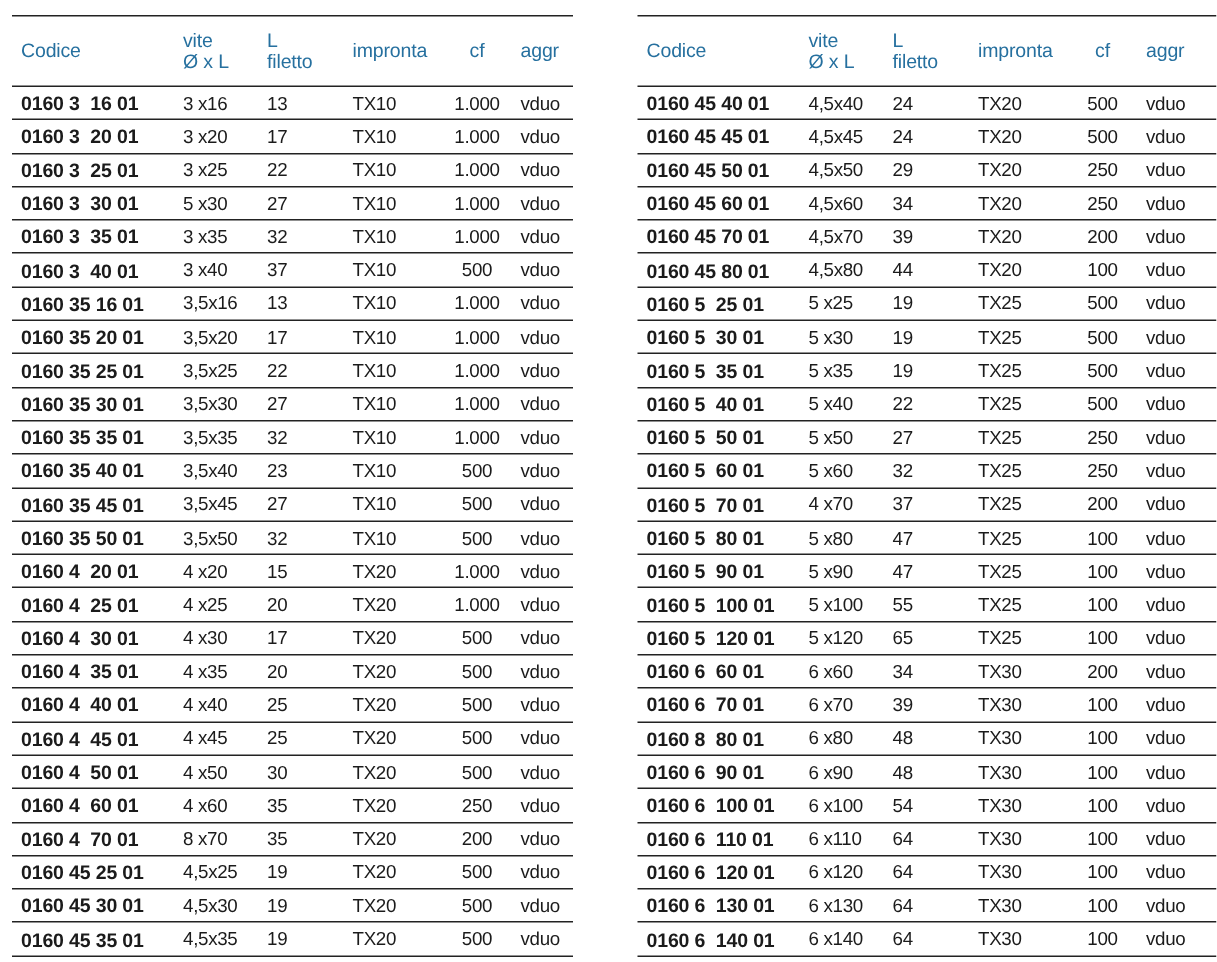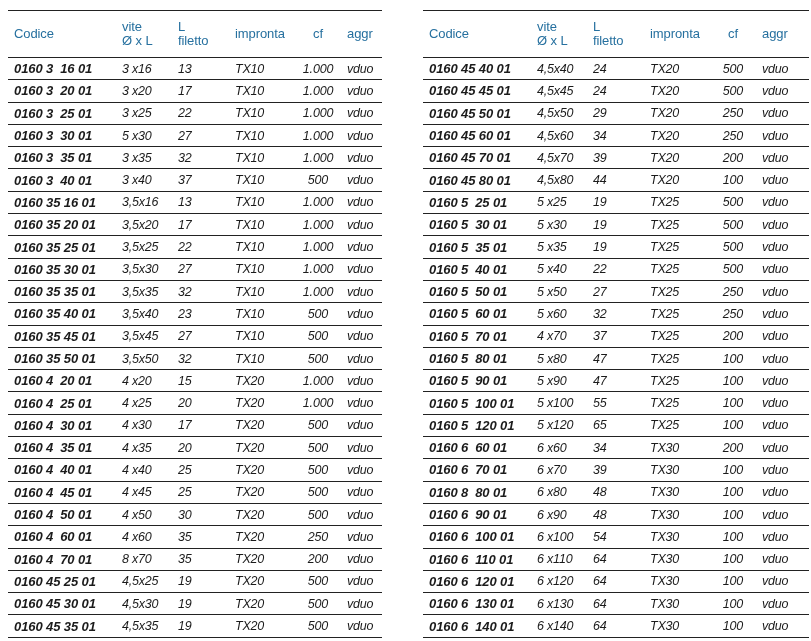--- a/index.html
+++ b/index.html
@@ -13,20 +13,21 @@
   body{
     width:811px;height:641px;overflow:hidden;
     background:var(--bg);
     font-family:"Liberation Sans", sans-serif;
     color:var(--body-color);
   }
   .page{
     display:flex;
     gap:41px;
     padding:10px 0 0 8px;
+    justify-content:space-between;
   }
   .price-table{
     border-top:1.5px solid var(--rule-color);
   }
   .price-table.left{width:374px;}
   .price-table.right{width:386px;}
 
   .thead{
     display:grid;
     grid-template-columns:114px 56px 57px 62px 42px 1fr;
@@ -47,21 +48,20 @@
   .th-aggr{padding-left:8px;}
 
   .trow{
     display:grid;
     grid-template-columns:114px 56px 57px 62px 42px 1fr;
     height:22.31px;
     border-bottom:1px solid var(--rule-color);
     align-items:center;
     font-size:12.5px;
     letter-spacing:-0.2px;
-    font-style:italic;
   }
   .td{white-space:pre;}
   .td-codice{
     padding-left:6px;
     font-weight:700;
     font-size:13px;
     letter-spacing:-0.1px;
   }
   .td-cf{text-align:center;}
   .td-aggr{padding-left:8px;}

